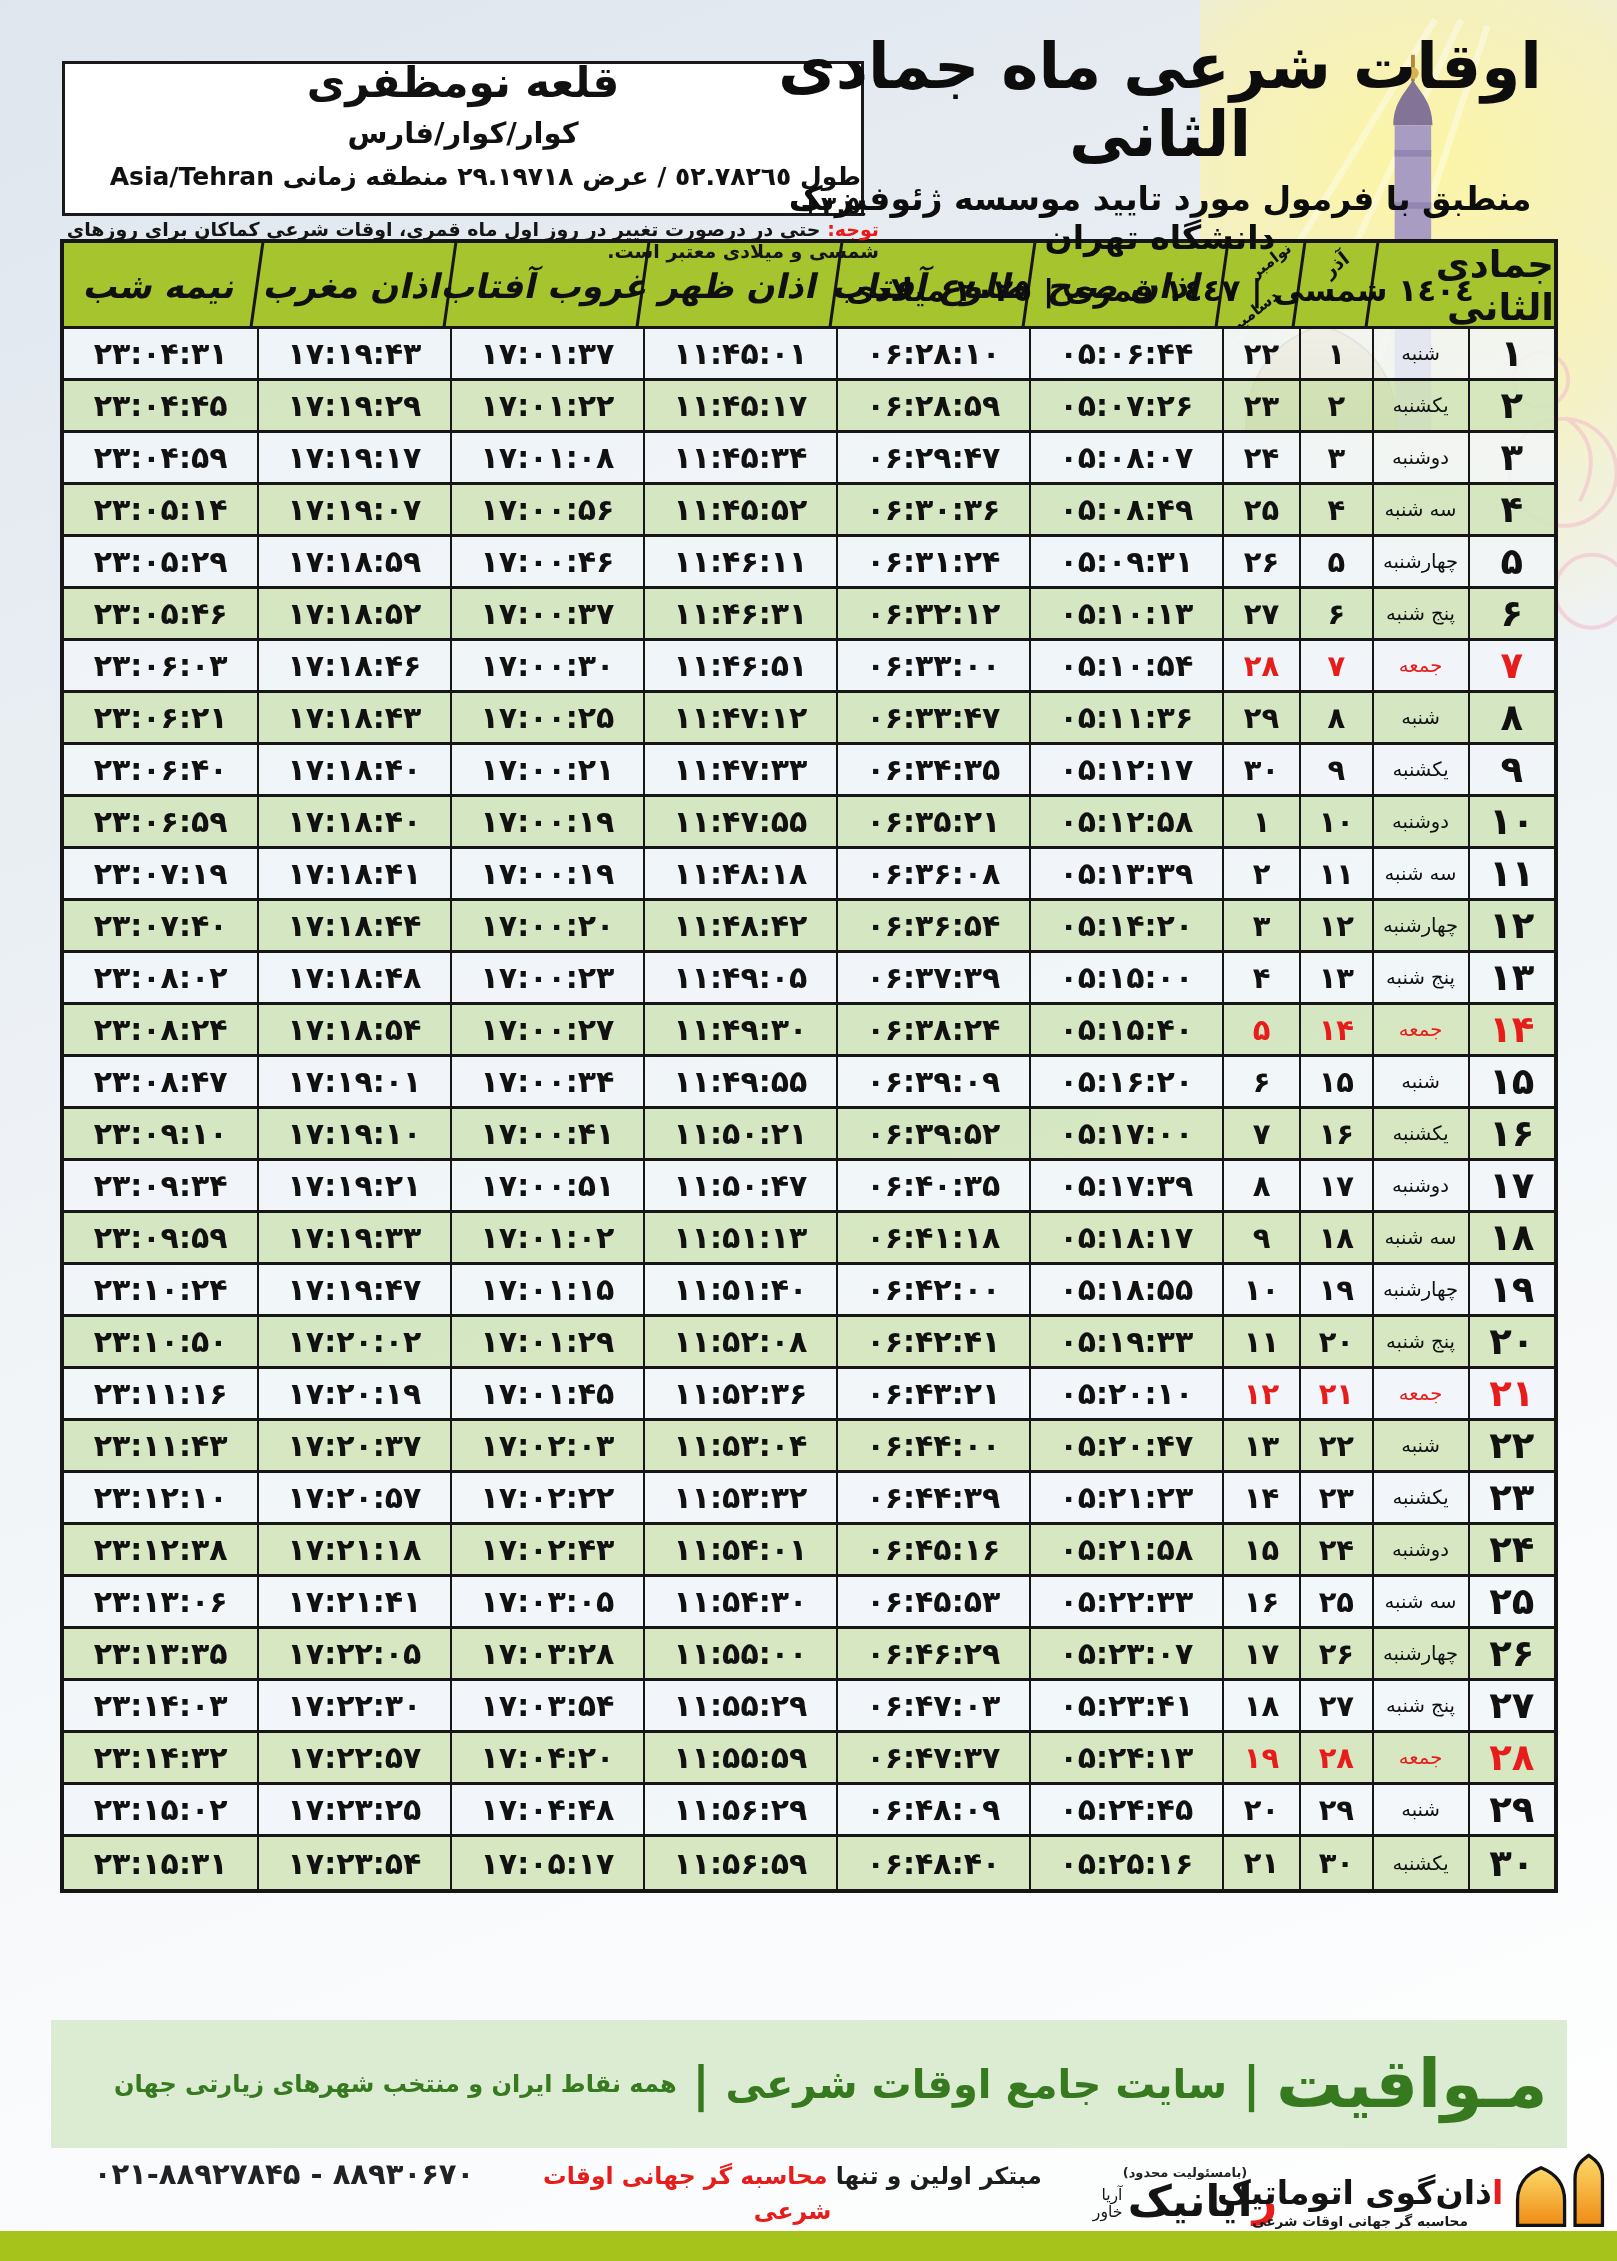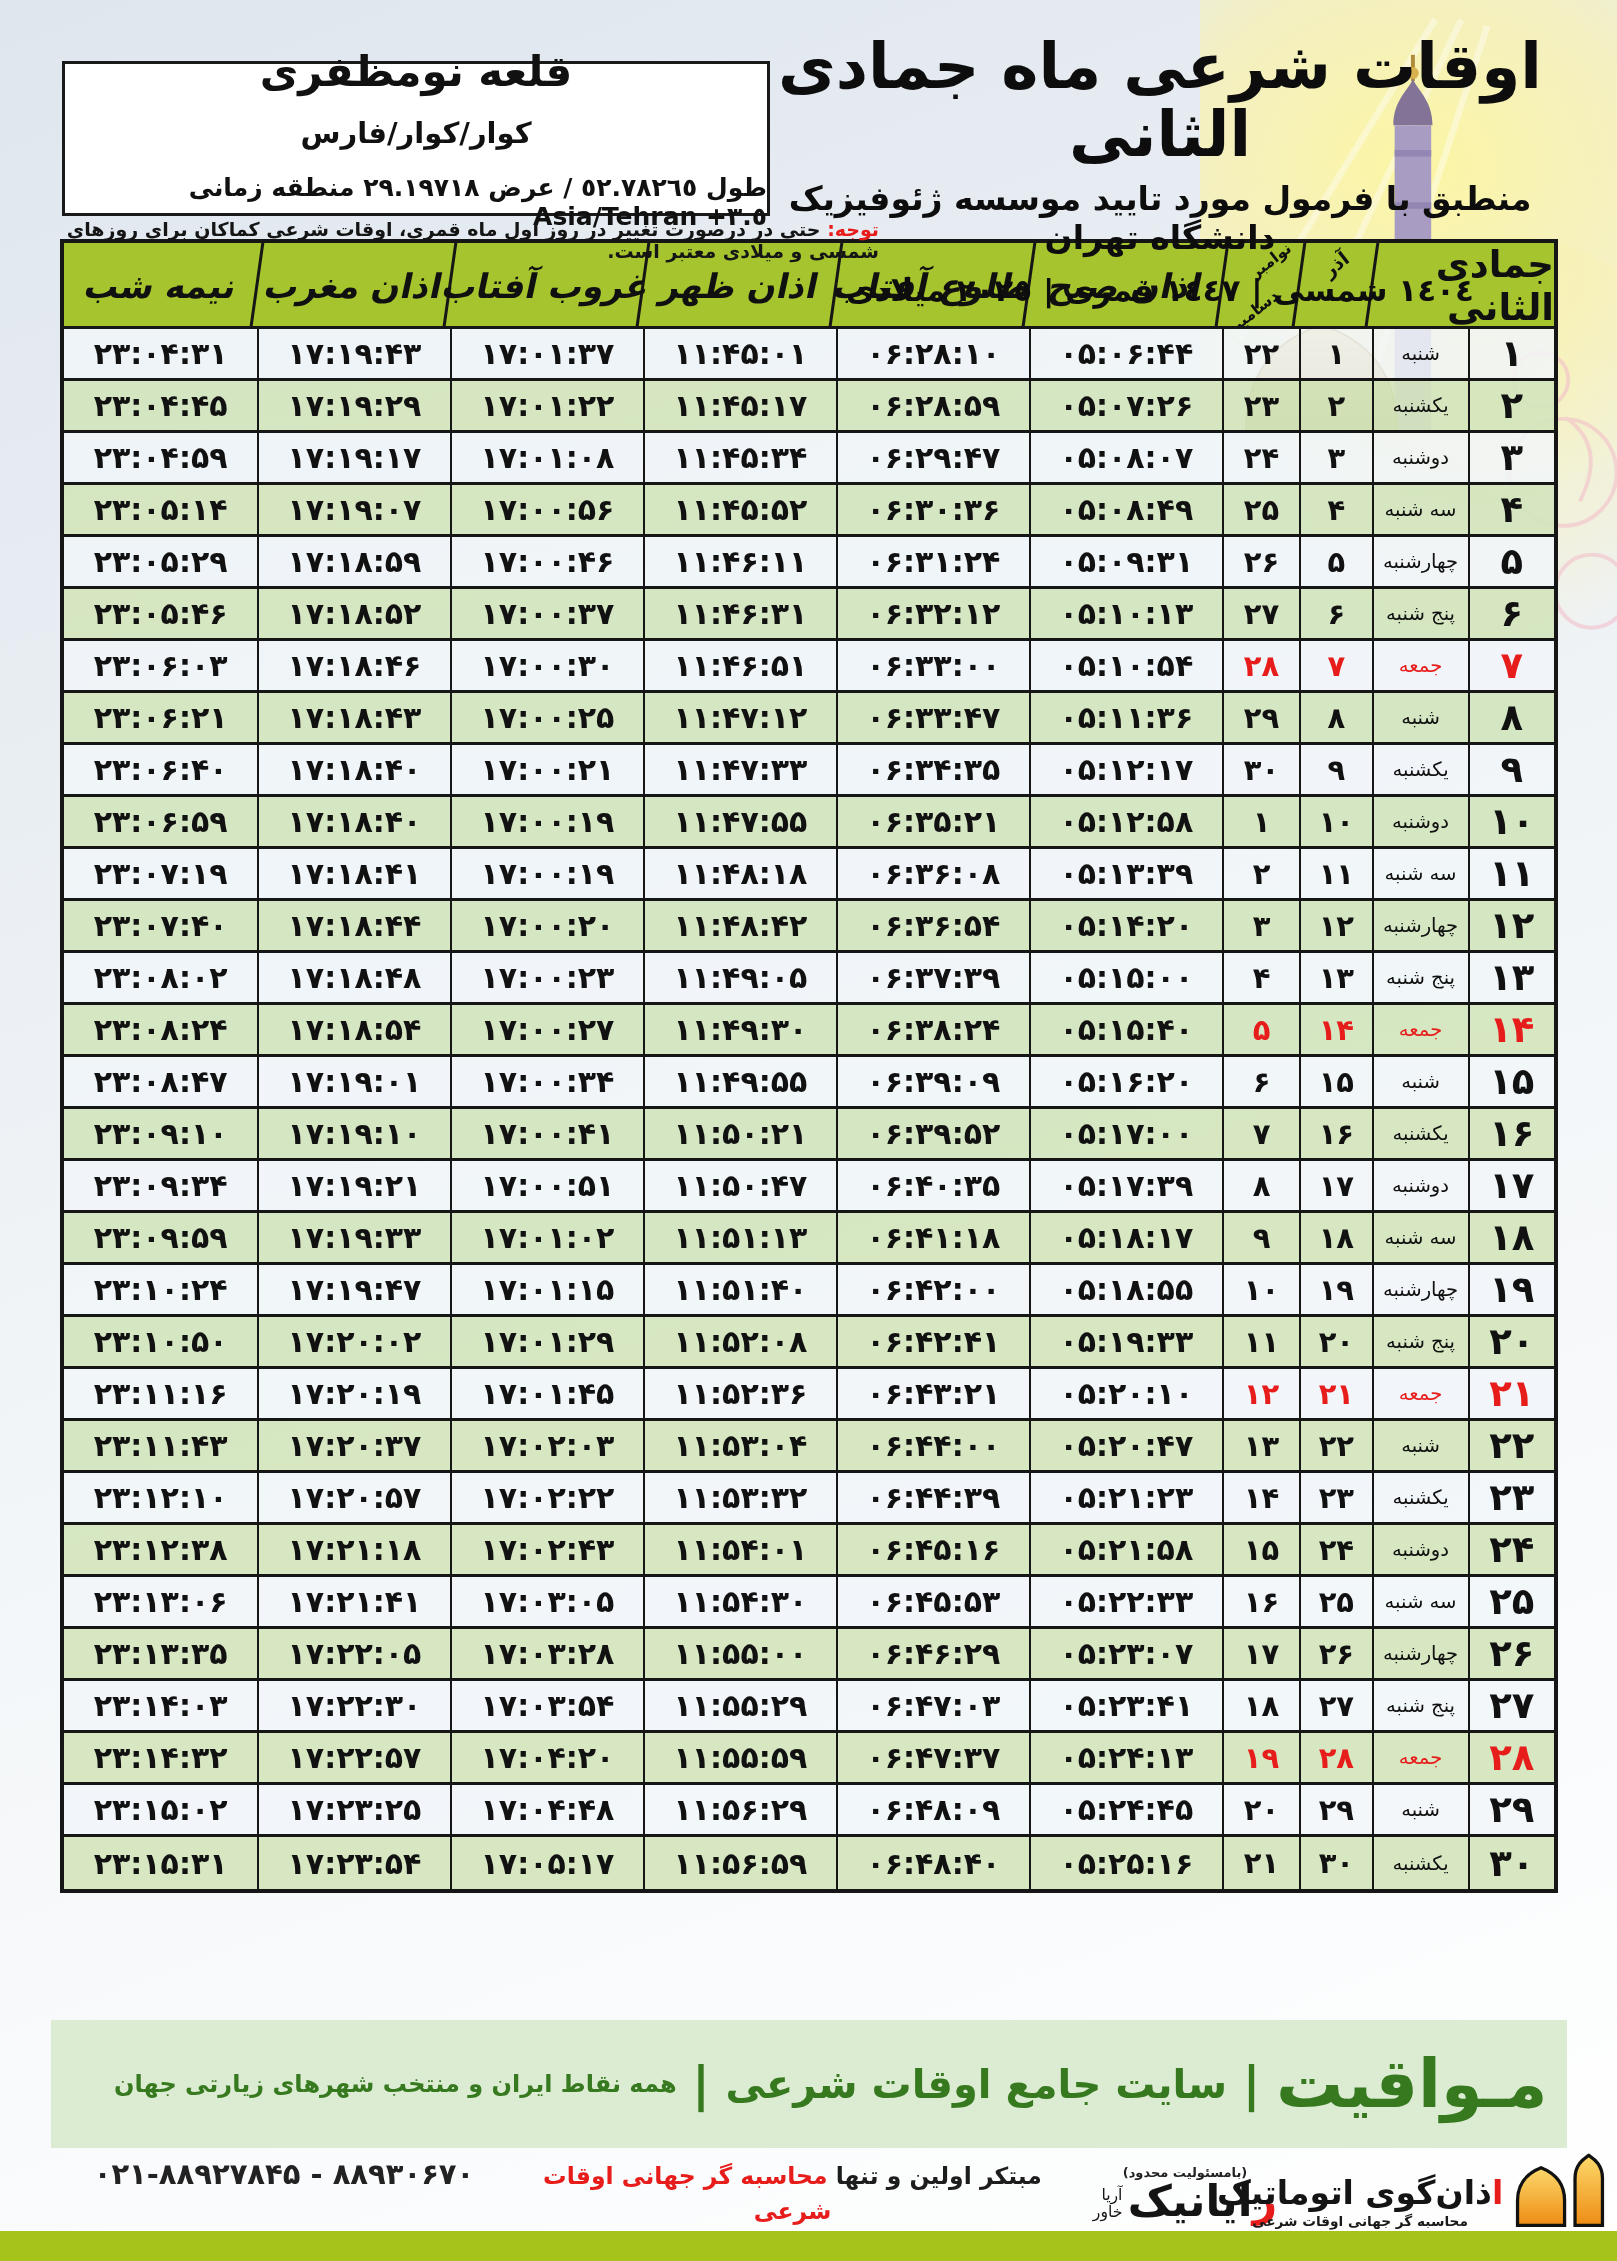--- a/index.html
+++ b/index.html
@@ -4,23 +4,23 @@
 <style>
   * { box-sizing: border-box; margin: 0; padding: 0; }
   body { margin:0; background:#cfd6de; font-family:"DejaVu Sans","Liberation Sans",sans-serif; }
   .page{ position:relative; width:1618px; height:2261px; overflow:hidden;
          background:linear-gradient(160deg,#dfe6ee 0%,#e9eef3 28%,#f4f7f9 58%,#ffffff 100%); }
 
   
   .bg-art{ position:absolute; top:0; right:0; width:418px; height:783px; z-index:1; }
 
   
-  .loc-box{ position:absolute; left:62px; top:61px; width:708px; height:155px; background:#ffffff;
+  .loc-box{ position:absolute; left:62px; top:61px; width:802px; height:155px; background:#ffffff;
             border:3.3px solid #1a1a1a; display:flex; flex-direction:column; align-items:center;
-            justify-content:center; gap:20px; direction:rtl; z-index:3; }
+            justify-content:center; gap:9px; direction:rtl; z-index:3; }
   .loc-name{ font-size:42px; font-weight:bold; color:#111; }
   .loc-region{ font-size:29px; font-weight:bold; color:#111; }
   .loc-coords{ font-size:25px; font-weight:bold; color:#111; margin-top:3px; }
 
   
   .title-block{ position:absolute; top:33px; right:47px; width:822px; text-align:center; direction:rtl; z-index:3; }
   .title-block h1{ font-size:63px; font-weight:bold; line-height:1.08; color:#0d0d0d; }
   .subtitle{ font-size:33px; font-weight:bold; margin-top:10.4px; color:#0d0d0d; }
   .dates{ font-size:31px; font-weight:bold; margin-top:14.4px; color:#0d0d0d; }
 

